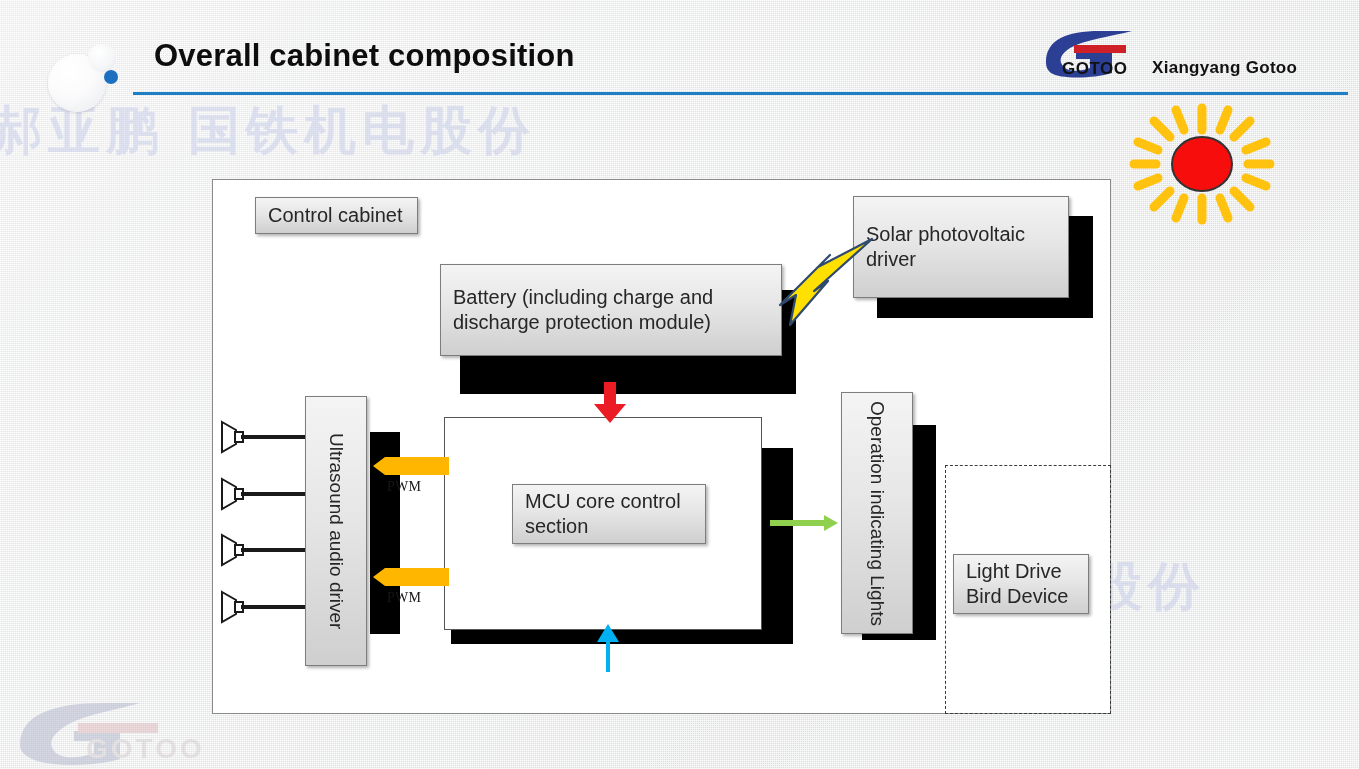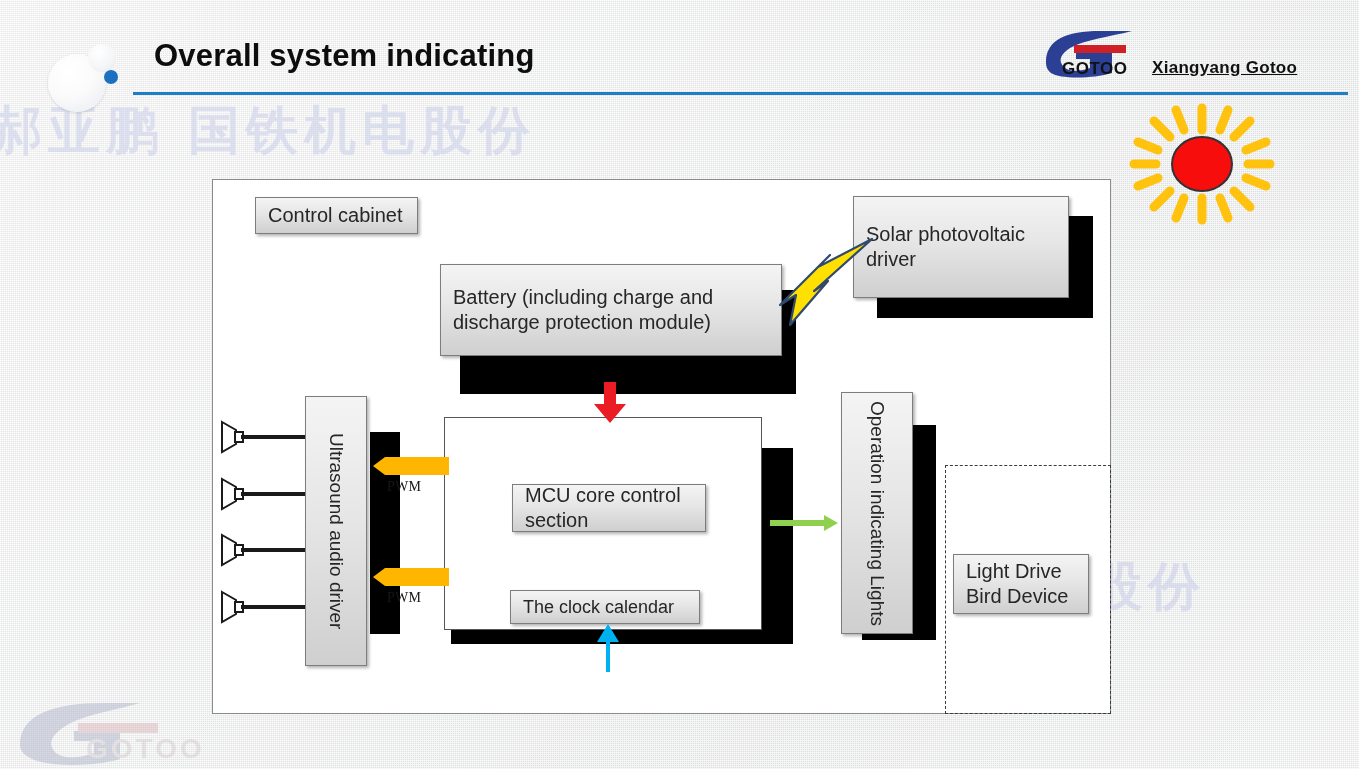--- a/index.html
+++ b/index.html
@@ -56,21 +56,21 @@
   .brand .cn{
     position:absolute;left:110px;top:-1px;font-size:28px;font-weight:700;color:#111;
     letter-spacing:8px;font-family:"DejaVu Sans",sans-serif;
   }
   .brand .gotoo{
     position:absolute;left:22px;top:33px;font-size:17px;font-weight:700;color:#111;
     letter-spacing:.5px;font-family:"Liberation Sans",sans-serif;
   }
   .brand .en{
     position:absolute;left:112px;top:32px;font-size:17px;font-weight:700;color:#111;
-    letter-spacing:.3px;font-family:"Liberation Sans",sans-serif;text-decoration:underline;
+    letter-spacing:.3px;font-family:"Liberation Sans",sans-serif;
   }
 
   
   .sun{position:absolute;left:1128px;top:104px;width:148px;height:120px;}
 
   
   .frame{
     position:absolute;left:212px;top:179px;width:899px;height:535px;
     background:#ffffff;border:1px solid #8a8a8a;box-sizing:border-box;
   }
@@ -125,21 +125,21 @@
     <svg width="210" height="70" viewBox="0 0 210 70">
       <path d="M12 48 C12 18 44 6 96 6 L132 6 C104 14 74 18 56 30 C44 38 40 46 46 54 C52 62 70 62 86 56 L86 44 L66 44 L66 34 L112 34 L112 62 C86 70 40 70 24 62 C16 58 12 54 12 48 Z" fill="#9aa3c0"></path>
       <path d="M70 26 L150 26 L150 36 L70 36 Z" fill="#d8a6aa"></path>
     </svg>
     <div class="txt">GOTOO</div>
   </div>
 
   <div class="deco-big"></div>
   <div class="deco-small"></div>
   <div class="deco-dot"></div>
-  <div class="title">Overall system indicating</div>
+  <div class="title">Overall cabinet composition</div>
   <div class="hdr-line"></div>
 
   <div class="brand">
     <svg width="100" height="52" viewBox="0 0 100 52" style="position:absolute;left:0;top:2px;">
       <path d="M6 34 C6 12 26 3 60 3 L92 3 C68 9 44 12 30 20 C21 26 18 32 23 38 C28 44 40 44 50 40 L50 31 L36 31 L36 23 L72 23 L72 45 C52 51 20 51 11 45 C7 42 6 38 6 34 Z" fill="#2b3f94"></path>
       <path d="M34 17 L86 17 L86 25 L34 25 Z" fill="#cf2027"></path>
     </svg>
     <div class="gotoo">GOTOO</div>
     <div class="en">Xiangyang Gotoo</div>
   </div>
@@ -238,27 +238,24 @@
   <svg style="position:absolute;left:373px;top:455px;" width="76" height="22" viewBox="0 0 76 22">
     <polygon points="12,2 76,2 76,20 12,20 0,11" fill="#ffb600"></polygon>
   </svg>
   <div class="pwm" style="left:387px;top:479px;">PWM</div>
 
   <svg style="position:absolute;left:373px;top:566px;" width="76" height="22" viewBox="0 0 76 22">
     <polygon points="12,2 76,2 76,20 12,20 0,11" fill="#ffb600"></polygon>
   </svg>
   <div class="pwm" style="left:387px;top:590px;">PWM</div>
 
-  <div class="gbox pad lbl" style="left:512px;top:484px;width:194px;height:48px;font-size:20px;">
+  <div class="gbox pad lbl" style="left:512px;top:484px;width:194px;height:60px;font-size:20px;">
     <span>MCU core control section</span>
   </div>
 
-  <div class="gbox pad lbl" style="left:510px;top:590px;width:190px;height:34px;font-size:18px;">
-    <span>The clock calendar</span>
-  </div>
 
   <svg style="position:absolute;left:592px;top:622px;" width="32" height="50" viewBox="0 0 32 50">
     <line x1="16" y1="50" x2="16" y2="16" stroke="#00b0f0" stroke-width="4"></line>
     <polygon points="16,2 27,20 5,20" fill="#00b0f0"></polygon>
   </svg>
 
 
   <svg style="position:absolute;left:770px;top:513px;" width="70" height="20" viewBox="0 0 70 20">
     <line x1="0" y1="10" x2="58" y2="10" stroke="#8fd14f" stroke-width="6"></line>
     <polygon points="68,10 54,2 54,18" fill="#8fd14f"></polygon>

